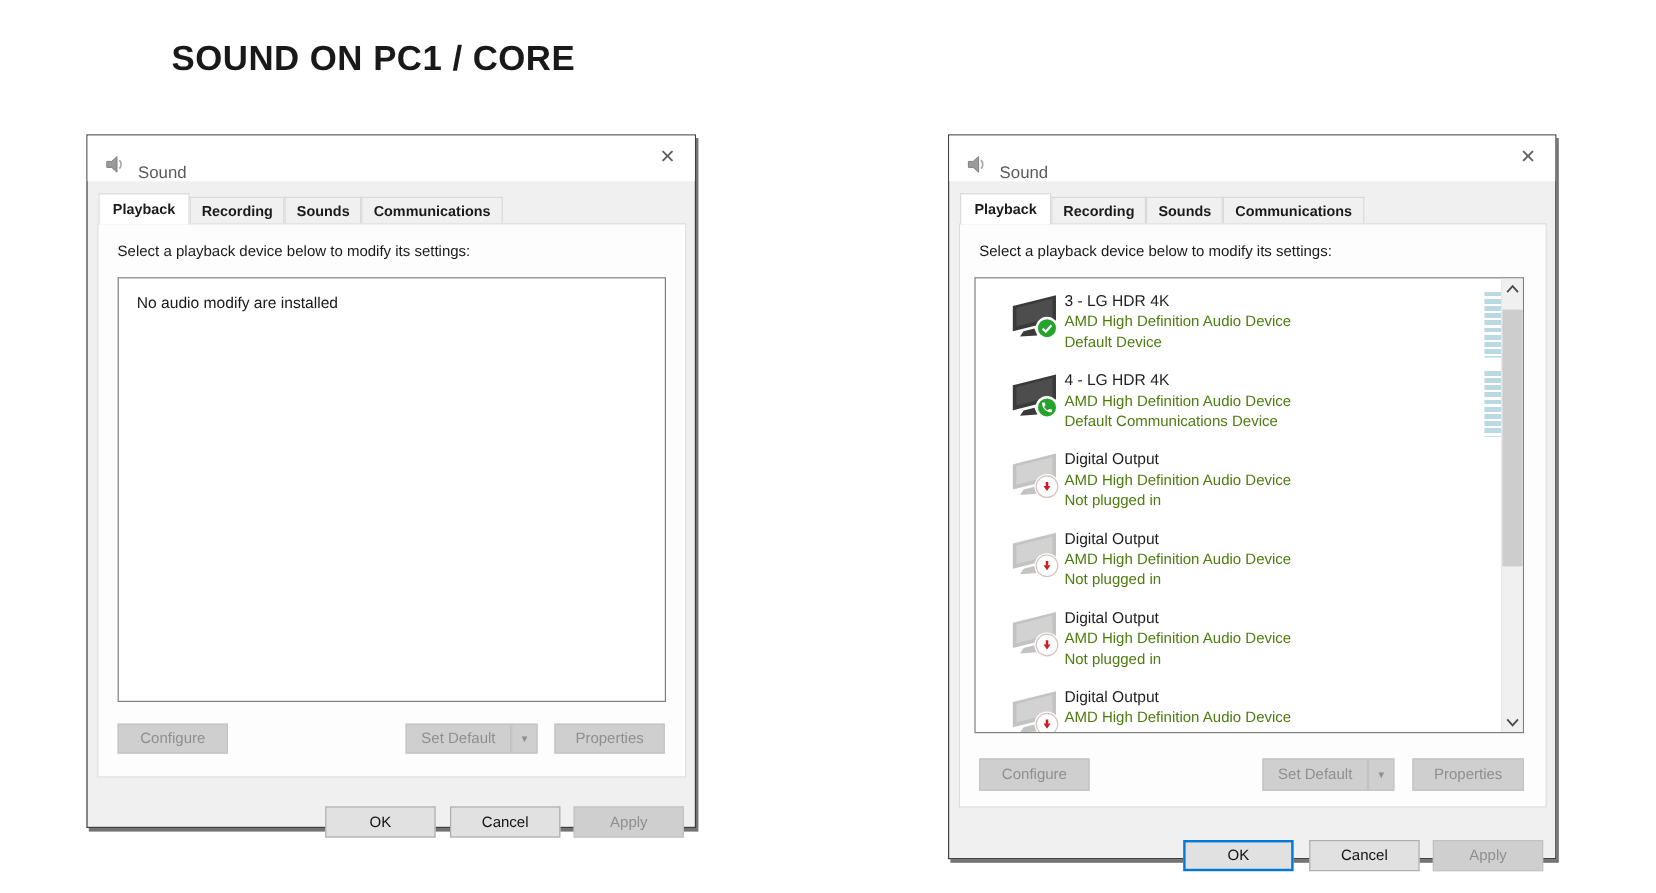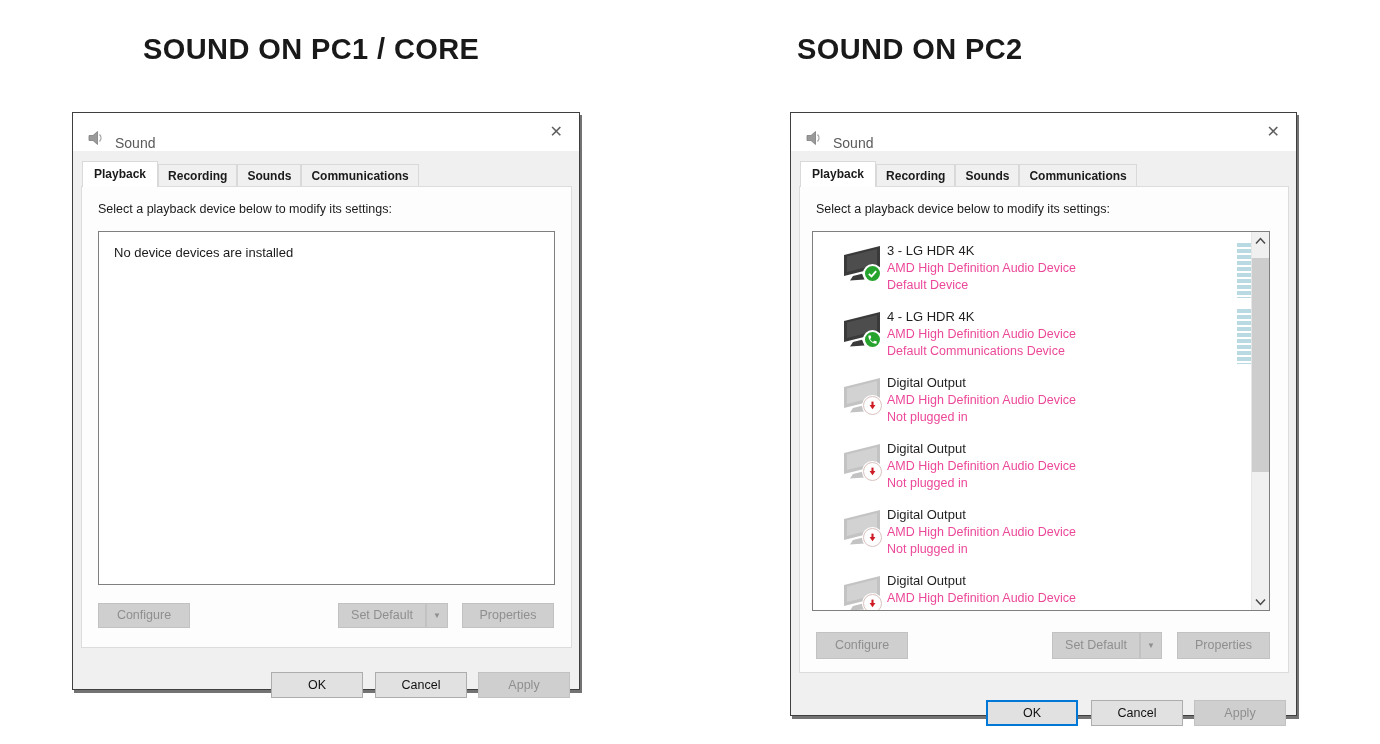--- a/index.html
+++ b/index.html
@@ -37,21 +37,21 @@
   .empty-msg{position:absolute;left:15px;top:13px;font-size:13px;color:#1a1a1a;}
 
   .device-row{position:absolute;left:16px;width:100%;height:66px;}
   .device-icon{position:absolute;left:12px;top:3px;width:44px;height:40px;}
   .badge{position:absolute;width:19px;height:19px;border-radius:50%;box-sizing:border-box;
          right:3px;bottom:0;display:flex;align-items:center;justify-content:center;}
   .badge.green{background:#26a32d;border:2px solid #ffffff;}
   .badge.white{background:#ffffff;border:1px solid #d8c2bf;box-shadow:0 0 0 1px #ffffff;}
   .device-text{position:absolute;left:58px;top:2px;}
   .device-name{font-size:13px;color:#1f1f1f;line-height:18px;}
-  .device-sub{font-size:12.5px;color:#ec4899;line-height:17px;}
+  .device-sub{font-size:12.5px;color:#4d7c0f;line-height:17px;}
 
   .meter{position:absolute;left:408px;top:3px;width:18px;height:55px;
          background:repeating-linear-gradient(to bottom,#b9dae3 0px,#b9dae3 4px,#ffffff 4px,#ffffff 6px);}
 
   .scrollbar{position:absolute;right:0;top:0;width:18px;height:100%;background:#f0f0f0;border-left:1px solid #e6e6e6;box-sizing:border-box;}
   .scroll-btn{position:absolute;left:0;width:100%;height:17px;display:flex;align-items:center;justify-content:center;}
   .scroll-btn.up{top:0;}
   .scroll-btn.down{bottom:0;}
   .scroll-thumb{position:absolute;left:0;top:26px;width:100%;height:214px;background:#cdcdcd;}
 
@@ -79,21 +79,20 @@
   #win2 .btn-ok{left:195px;width:92px;line-height:22px;}
   #win2 .btn-cancel{left:300px;width:92px;}
   #win2 .btn-apply{left:403px;width:92px;}
 </style>
 </head>
 <body>
 
 <div id="canvas">
 
   <div class="heading" id="heading-left">SOUND ON PC1 / CORE</div>
-  <div class="heading" id="heading-right">SOUND ON PC2</div>
 
   <div class="window" id="win1">
     <div class="titlebar">
       <span>
         <svg width="18" height="18" viewBox="0 0 18 18">
           <polygon points="2,6.5 6,6.5 10.5,2.5 10.5,15.5 6,11.5 2,11.5" fill="#9a9a9a" stroke="#7d7d7d" stroke-width="0.8"></polygon>
           <path d="M12.5,5.5 a5,5 0 0 1 0,7" stroke="#a8a8a8" stroke-width="1.4" fill="none"></path>
         </svg>
       </span>
       <span class="title-text">Sound</span>
@@ -103,21 +102,21 @@
     <div class="tabs">
       <div class="tab active">Playback</div>
       <div class="tab">Recording</div>
       <div class="tab">Sounds</div>
       <div class="tab">Communications</div>
     </div>
 
     <div class="tabpage">
       <div class="select-label">Select a playback device below to modify its settings:</div>
       <div class="listbox">
-        <div class="empty-msg">No device devices are installed</div>
+        <div class="empty-msg">No audio modify are installed</div>
       </div>
       <div class="btn disabled page-btn btn-configure">Configure</div>
       <div class="btn disabled page-btn btn-setdefault">Set Default</div>
       <div class="btn disabled page-btn btn-setdefault-arrow">▼</div>
       <div class="btn disabled page-btn btn-properties">Properties</div>
     </div>
 
     <div class="btn enabled okrow-btn btn-ok">OK</div>
     <div class="btn enabled okrow-btn btn-cancel">Cancel</div>
     <div class="btn disabled okrow-btn btn-apply">Apply</div>

